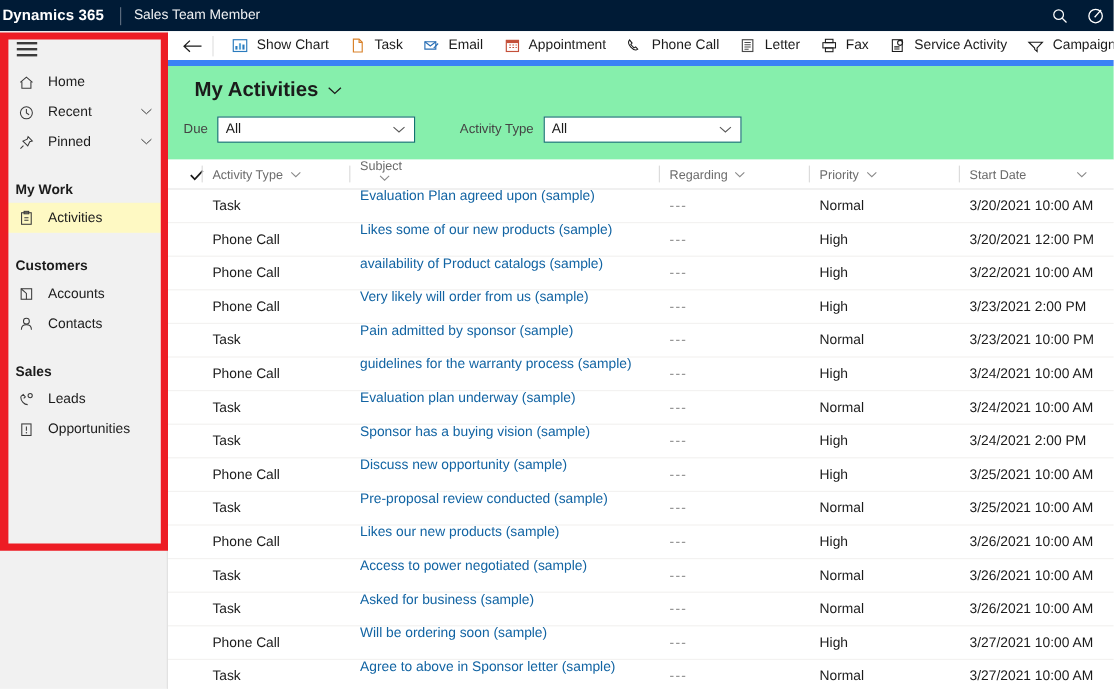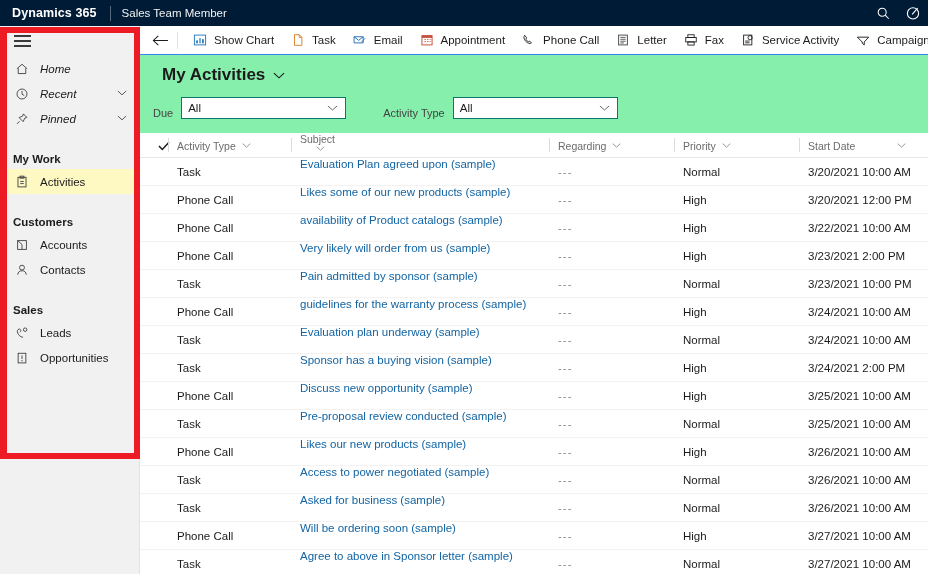--- a/index.html
+++ b/index.html
@@ -13,21 +13,21 @@
   
   .appbar {
     position: absolute; top: 0; left: 0;
     width: 928px; height: 26px;
     background: #001B36;
     display: flex; align-items: center;
     color: #ffffff;
   }
   .appbar-brand {
     font-size: 12.5px; font-weight: bold;
-    padding-left: 12px; letter-spacing: .1px;
+    padding-left: 2px; letter-spacing: .1px;
     white-space: nowrap;
     text-align: center;
   }
   .appbar-sep {
     width: 1px; height: 15px;
     background: #5a6a7c;
     margin: 0 11px 0 13px;
   }
   .appbar-app {
     font-size: 11.5px; font-weight: normal;
@@ -55,21 +55,21 @@
     pointer-events: none;
     z-index: 40;
   }
   .hamburger {
     margin: 9px 0 0 14px;
     width: 17px; height: 12px;
     display: flex; flex-direction: column; justify-content: space-between;
   }
   .hamburger span { display:block; height: 2px; background: #3b3b3b; }
 
-  .navlist { margin-top: 9px; font-style: italic; }
+  .navlist { margin-top: 9px; }
   .navitem {
     height: 25px; display: flex; align-items: center;
     padding-left: 13px; position: relative;
     font-size: 11.5px; color: #1b1b1b;
   }
   .navitem.selected { background: #fef9c3; }
   .navitem .ico {
     width: 17px; height: 15px;
     display:flex; align-items:center; justify-content:center;
     flex: 0 0 17px;
@@ -82,21 +82,21 @@
     display: flex; align-items: flex-end;
     margin-top: 12px;
   }
   .navgap { height: 4px; }
 
   
   .cmdbar {
     position: absolute; top: 26px; left: 140px;
     width: 788px; height: 29px;
     background: #ffffff;
-    border-bottom: 1px solid #3b82f6;
+    border-bottom: 5px solid #3b82f6;
     display: flex; align-items: center;
     overflow: hidden;
   }
   .backbtn {
     width: 28px; height: 29px; margin-left: 6px;
     display:flex; align-items:center; justify-content:center;
     flex: 0 0 28px;
   }
   .cmd-divider {
     width: 1px; height: 17px; background: #e1e1e1;
@@ -118,21 +118,21 @@
     position: absolute; top: 55px; left: 140px;
     width: 788px; height: 78px; background: #86efac;
   }
   .viewtitle {
     position: absolute; left: 22px; top: 10px;
     font-size: 17px; font-weight: bold; color: #1b1b1b;
     display: flex; align-items: center;
   }
   .viewtitle .chev { margin-left: 8px; }
 
-  .filters { position: absolute; left: 13px; top: 42px; display: flex; align-items: flex-end; }
+  .filters { position: absolute; left: 13px; top: 42px; display: flex; align-items: center; }
   .flabel { font-size: 11px; color: #444; margin-right: 8px; white-space: nowrap; }
   .fselect {
     width: 165px; height: 22px;
     border: 1px solid #0f766e; background: #ffffff;
     display: flex; align-items: center;
     font-size: 11.5px; color: #1b1b1b;
     padding: 0 6px; position: relative;
   }
   .fselect .chev { position: absolute; right: 7px; top: 6px; }
   .fgap { width: 37px; }

